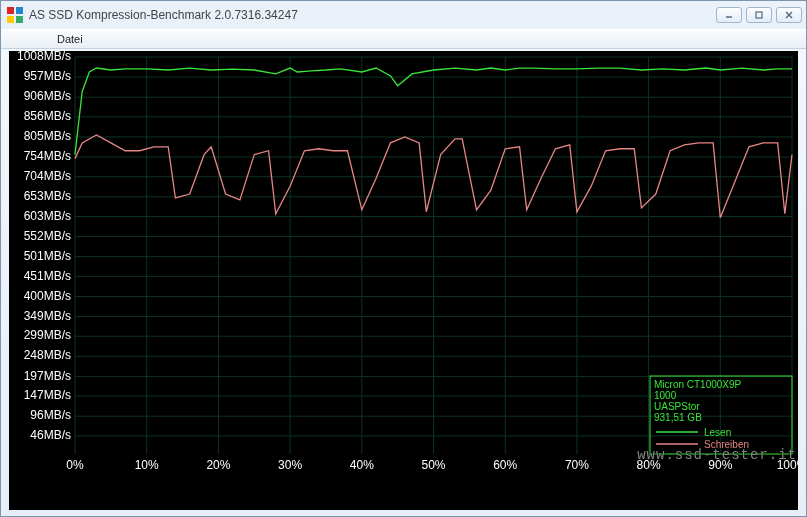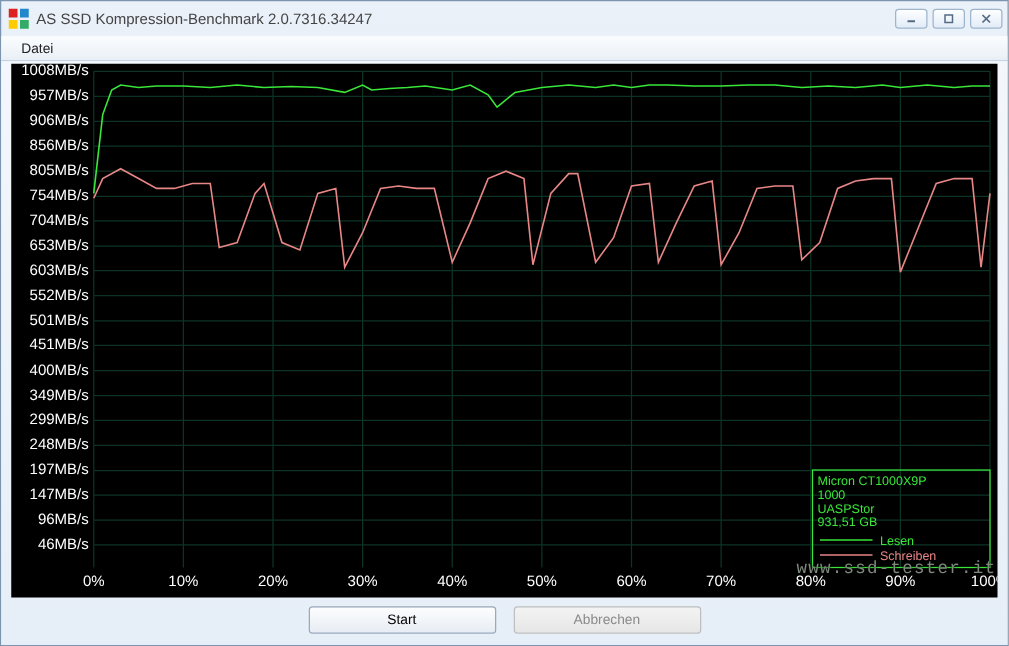--- a/index.html
+++ b/index.html
@@ -9,21 +9,21 @@
   .titlebar .app-icon { width: 16px; height: 16px; margin-right: 6px; display: inline-block; position: relative; }
   .titlebar .app-icon::before { content:""; position:absolute; width:7px; height:7px; background:#d22; top:0; left:0; }
   .titlebar .app-icon::after { content:""; position:absolute; width:7px; height:7px; background:#28c; top:0; left:9px; }
   .titlebar .app-icon span::before { content:""; position:absolute; width:7px; height:7px; background:#fc0; top:9px; left:0; }
   .titlebar .app-icon span::after { content:""; position:absolute; width:7px; height:7px; background:#3a6; top:9px; left:9px; }
   .titlebar .title-text { flex: 1; font-size: 12px; color: #444; }
   .win-buttons { display: flex; gap: 4px; }
   .win-btn { width: 26px; height: 16px; border: 1px solid #9fb5cc; border-radius: 3px; background: linear-gradient(#fdfeff,#e2ecf7); display:flex; align-items:center; justify-content:center; color:#556b84; font-size:10px; cursor:pointer; }
   .win-btn svg { width:10px; height:10px; }
   .menubar { height: 20px; background: linear-gradient(#fafcfe,#e9eff6); border-top:1px solid #fff; border-bottom:1px solid #c4d2e2; display:flex; align-items:center; padding:0 8px; }
-  .menu-item { padding: 2px 8px; cursor:pointer; color:#222; }
+  .menu-item { padding: 2px 8px; cursor:pointer; color:#222;margin-left:40px; }
   .client { flex:1; background: linear-gradient(#f3f7fb,#e6eef7); padding: 2px 8px 6px 8px; display:flex; flex-direction:column; }
   .chart-wrap { flex:1; background:#000; position:relative; }
   .chart-svg { position:absolute; inset:0; }
   .y-label { fill:#fff; font-size:12px; text-anchor:end; dominant-baseline:middle; font-family:Tahoma,sans-serif; }
   .x-label { fill:#fff; font-size:12px; text-anchor:middle; font-family:Tahoma,sans-serif; }
   .grid-line { stroke:#0d3324; stroke-width:1; }
   .series-read { stroke:#39e639; stroke-width:1.3; fill:none; }
   .series-write { stroke:#e88686; stroke-width:1.3; fill:none; }
   .legend-box { stroke:#39e639; fill:none; }
   .legend-text { fill:#39e639; font-size:10px; font-family:Tahoma,sans-serif; }
@@ -136,20 +136,16 @@
           <text x="645" y="337" class="legend-text">Micron CT1000X9P</text>
           <text x="645" y="348" class="legend-text">1000</text>
           <text x="645" y="359" class="legend-text">UASPStor</text>
           <text x="645" y="370" class="legend-text">931,51 GB</text>
           <line x1="647" y1="381" x2="689" y2="381" class="series-read"></line>
           <text x="695" y="385" class="legend-text">Lesen</text>
           <line x1="647" y1="393" x2="689" y2="393" class="series-write"></line>
           <text x="695" y="397" class="legend-text-red">Schreiben</text>
         </svg>
     </div>
-    <div class="button-row">
-      <button class="btn">Start</button>
-      <button class="btn disabled" disabled="">Abbrechen</button>
-    </div>
   </div>
 
   <div class="watermark">www.ssd-tester.it</div>
 </div>
 
 </body></html>

